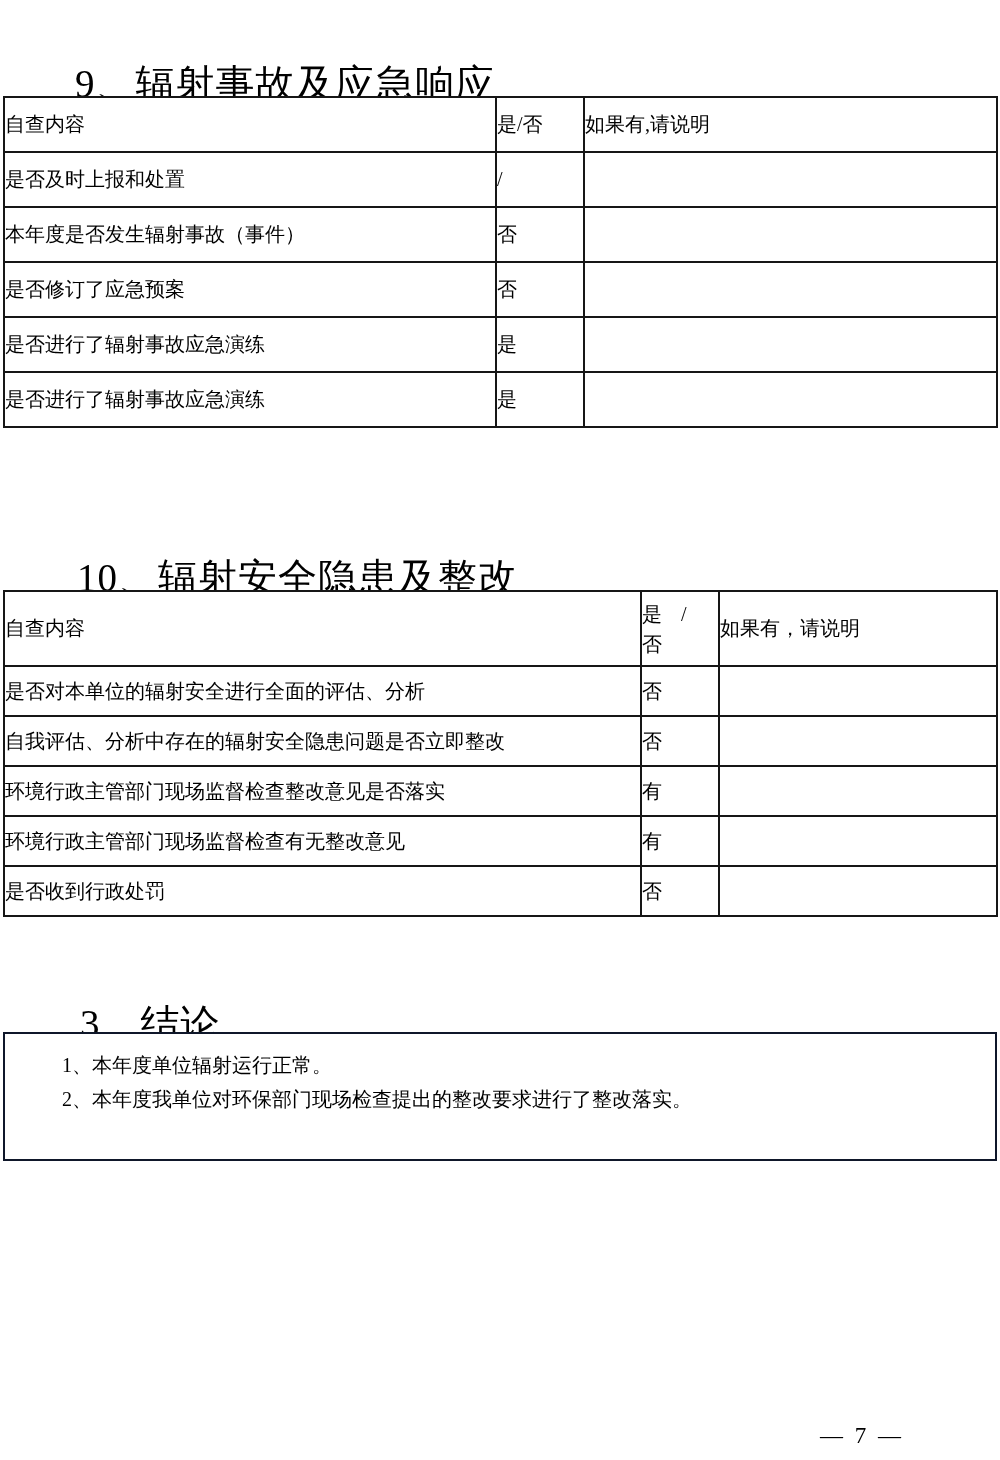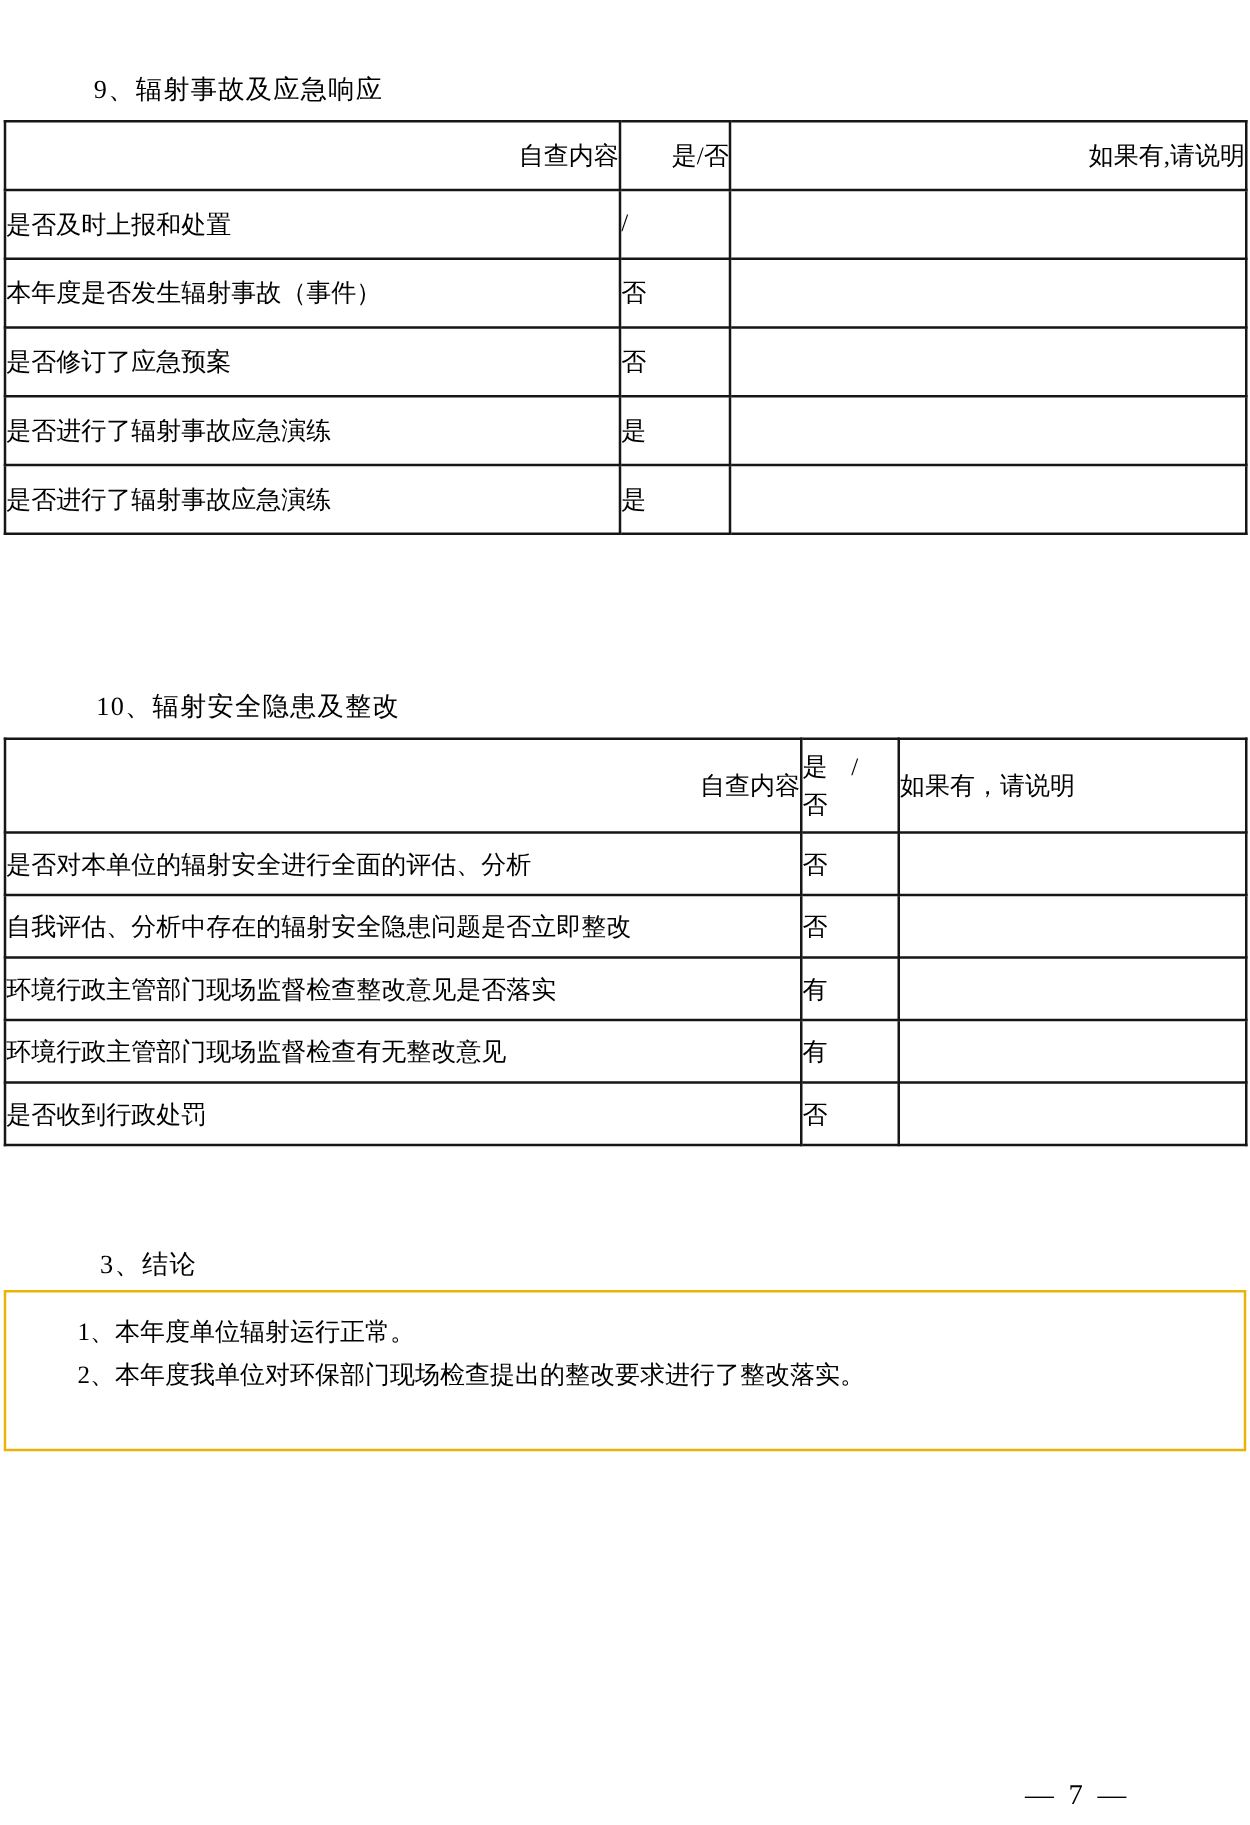--- a/index.html
+++ b/index.html
@@ -8,21 +8,21 @@
     width: 1000px;
     height: 1460px;
     background: #ffffff;
     color: #000;
     font-family: "Liberation Serif", "DejaVu Serif", serif;
     overflow: hidden;
   }
   .sec-title {
     position: absolute;
     margin: 0;
-    font-size: 21px;
+    font-size: 39px;
     font-weight: 400;
     letter-spacing: 1px;
     white-space: nowrap;
   }
   #title9  { left: 75px;  top: 57px;  }
   #title10 { left: 77px;  top: 551px; }
   #title11 { left: 80px;  top: 997px; }
 
   table.doc-table {
     position: absolute;
@@ -38,40 +38,40 @@
     border: 2px solid #161616;
     font-size: 20px;
     vertical-align: middle;
     padding: 0;
     overflow: hidden;
   }
   #table9 tr { height: 55px; }
   #table10 tr.hdr-row { height: 75px; }
   #table10 tr.data-row { height: 50px; }
 
-  .h-center { text-align: right; }
+  .h-center { text-align: left; }
   .c-content { text-align: left; padding-left: 12px; }
   .c-answer  { text-align: left; padding-left: 13px; }
   .c-note    { }
   .yesno-wrap {
     text-align: left;
     padding-left: 10px;
     white-space: pre-line;
     line-height: 30px;
     word-spacing: 14px;
   }
   .h-left { text-align: left; padding-left: 12px; }
 
   .concl-box {
     position: absolute;
     left: 3px;
     top: 1032px;
     width: 990px;
     height: 125px;
-    border: 2px solid #eab308;
+    border: 2px solid #0f172a;
     box-sizing: content-box;
     background: #fff;
   }
   .concl-line {
     margin: 0;
     font-size: 20px;
     padding-left: 57px;
     white-space: nowrap;
   }
   .concl-line.first { padding-top: 18px; }

